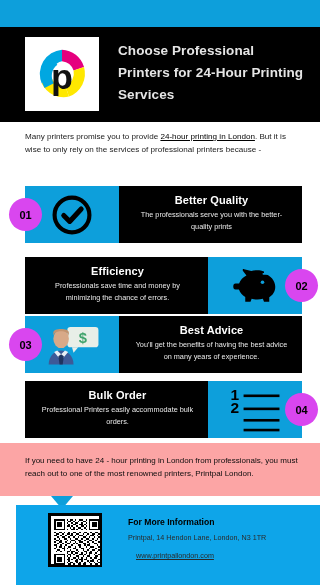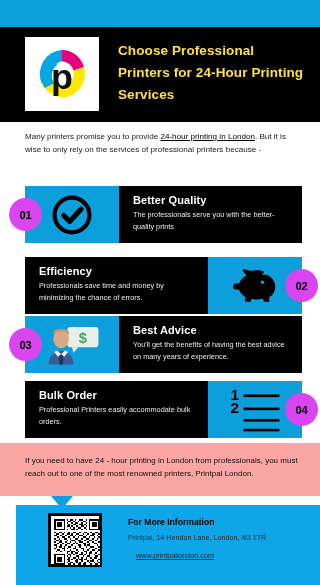--- a/index.html
+++ b/index.html
@@ -53,21 +53,21 @@
     display: flex;
     align-items: center;
     justify-content: center;
   }
   .logo-stamp svg { display: block; }
   .header-title {
     position: absolute;
     left: 118px;
     top: 13px;
     width: 190px;
-    color: #fde047;
+    color: #e5e5e5;
     font-size: 13.5px;
     font-weight: bold;
     line-height: 22px;
     letter-spacing: 0.1px;
   }
 
   
   .intro {
     position: absolute;
     left: 25px;
@@ -106,20 +106,21 @@
     justify-content: center;
   }
   .panel-text {
     position: absolute;
     top: 0;
     width: 183px;
     height: 57px;
     background: #000000;
     box-sizing: border-box;
     padding: 8px 12px 0 14px;
+    text-align: center;
   }
   
   .layout-left .panel-icon { left: 0; }
   .layout-left .panel-text { left: 94px; }
   
   .layout-right .panel-icon { left: 183px; }
   .layout-right .panel-text { left: 0; }
 
   .item-title {
     color: #ffffff;

